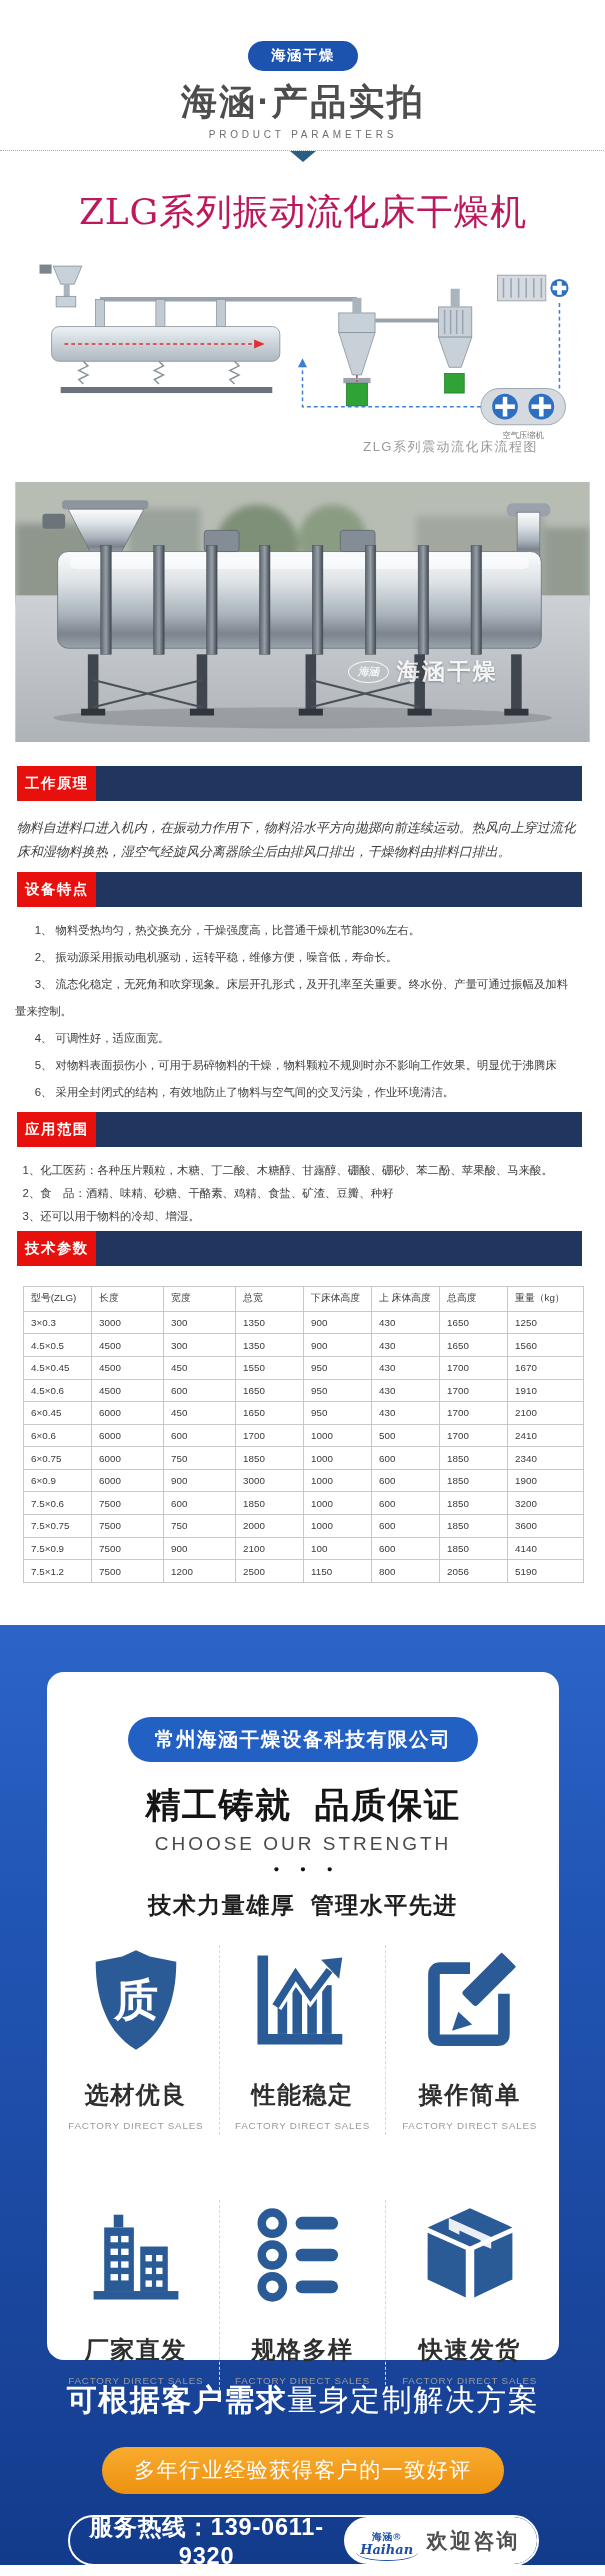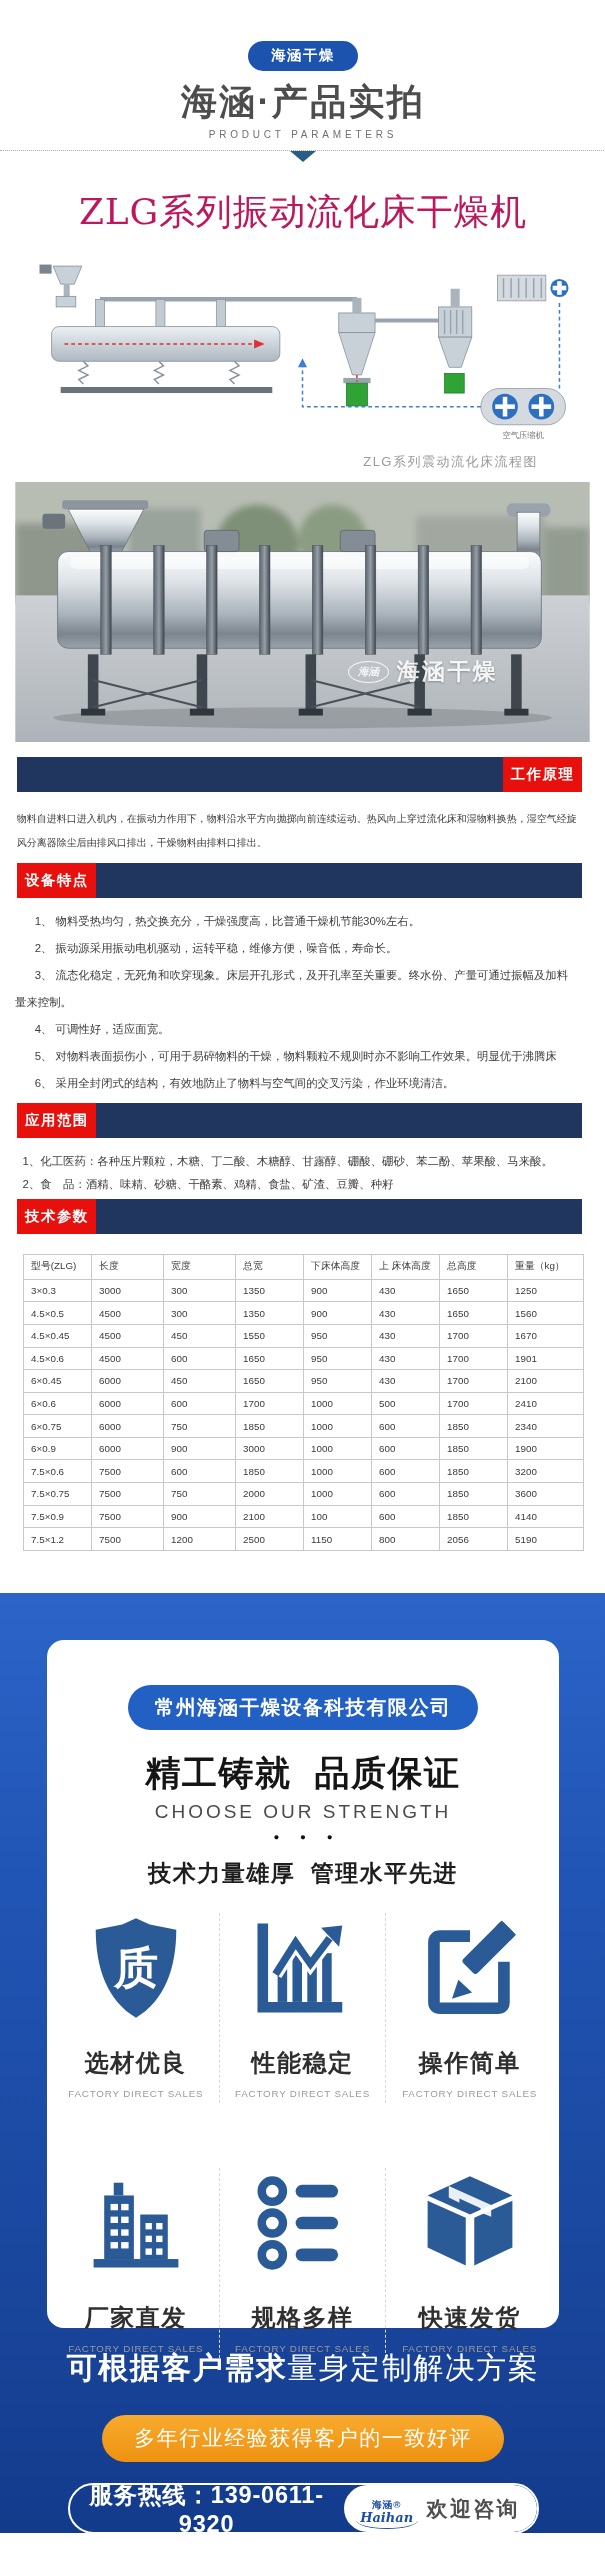--- a/index.html
+++ b/index.html
@@ -14,37 +14,37 @@
   .sep{position:relative;margin-top:10.6px;height:13.6px;}
   .sep::before{content:"";position:absolute;top:0;left:0;right:0;border-top:1.5px dotted #a3b0bd;}
   .sep-triangle{position:absolute;top:0.8px;left:50%;transform:translateX(-50%);width:0;height:0;
         border-left:13px solid transparent;border-right:13px solid transparent;border-top:11.4px solid #2a5d84;}
   .product-title{margin-top:24px;text-align:center;font-size:36px;color:#be185d;
         font-family:"DejaVu Serif","Liberation Serif",serif;font-weight:500;letter-spacing:0.8px;}
 
   
   .diagram{position:relative;margin:16.7px 30px 0;height:221px;background:#fff;}
   .diagram svg{display:block;}
-  .diagram-caption{position:absolute;right:38px;bottom:4px;font-size:13px;color:#9a9a9a;letter-spacing:1.5px;}
+  .diagram-caption{position:absolute;right:38px;bottom:19px;font-size:13px;color:#9a9a9a;letter-spacing:1.5px;}
 
   
   .photo{position:relative;margin:7.6px 15px 0;height:260px;overflow:hidden;}
   .photo svg{display:block;}
   .photo-watermark{position:absolute;left:333px;top:174px;display:flex;align-items:center;gap:7.6px;
         color:#fff;opacity:.85;}
   .wm-oval{border:1.5px solid #fff;border-radius:50%;padding:3px 9px;font-size:10.6px;font-weight:bold;
         font-style:italic;}
   .wm-text{font-size:23px;font-weight:bold;letter-spacing:2.3px;text-shadow:0 0.8px 2.3px rgba(0,0,0,.35);}
 
   
   .section-bar{height:35px;background:#20365e;margin:0 24px 0 17.4px;display:flex;align-items:stretch;}
   .section-label{width:79px;background:#e8100c;color:#fff;font-size:14.4px;font-weight:bold;
         display:flex;align-items:center;justify-content:center;letter-spacing:1.5px;}
-  .mt20{margin-top:15px;justify-content:flex-end;} .mt10{margin-top:7.6px;} .mt7{margin-top:5.3px;} .mt5{margin-top:3.8px;}
-  .body-text{margin:15px 27px 0 16.7px;font-size:10px;line-height:24px;color:#3d3d3d;}
+  .mt20{margin-top:24px;} .mt10{margin-top:7.6px;} .mt7{margin-top:5.3px;} .mt5{margin-top:3.8px;}
+  .body-text{margin:15px 27px 0 16.7px;font-size:13px;line-height:24px;color:#3d3d3d;font-style:italic;}
   .num-list{margin:10.6px 27px 0 15px;font-size:11.4px;color:#3d3d3d;}
   .num-list .item{line-height:27px;text-indent:19.7px;}
   .num-list-tight .item{line-height:23px;text-indent:7.6px;}
   .num-list-tight{margin-top:12px;}
 
   
   .param-table{margin:19.7px auto 0;border-collapse:collapse;width:560px;table-layout:fixed;}
   .param-table th,.param-table td{border:0.8px solid #c8c8c8;font-size:9.8px;color:#3a3a3a;
         font-weight:normal;text-align:left;padding:5.3px 1.5px 5.3px 7.6px;background:#fff;white-space:nowrap;
         overflow:hidden;}
@@ -265,20 +265,21 @@
       <div class="item">6、 采用全封闭式的结构，有效地防止了物料与空气间的交叉污染，作业环境清洁。</div>
     </div>
 
   <div class="section-bar mt7">
     <div class="section-label">应用范围</div>
   </div>
   <div class="num-list num-list-tight">
 
   <div class="item">1、化工医药：各种压片颗粒，木糖、丁二酸、木糖醇、甘露醇、硼酸、硼砂、苯二酚、苹果酸、马来酸。</div>
       <div class="item">2、食　品：酒精、味精、砂糖、干酪素、鸡精、食盐、矿渣、豆瓣、种籽</div>
+      <div class="item">3、还可以用于物料的冷却、增湿。</div>
     </div>
 
   <div class="section-bar mt5">
     <div class="section-label">技术参数</div>
   </div>
   <table class="param-table">
     <colgroup>
       <col style="width:68px">
         <col style="width:72px">
         <col style="width:72px">
@@ -332,21 +333,21 @@
           <td>1670</td>
         </tr>
         <tr>
           <td>4.5×0.6</td>
           <td>4500</td>
           <td>600</td>
           <td>1650</td>
           <td>950</td>
           <td>430</td>
           <td>1700</td>
-          <td>1901</td>
+          <td>1910</td>
         </tr>
         <tr>
           <td>6×0.45</td>
           <td>6000</td>
           <td>450</td>
           <td>1650</td>
           <td>950</td>
           <td>430</td>
           <td>1700</td>
           <td>2100</td>

